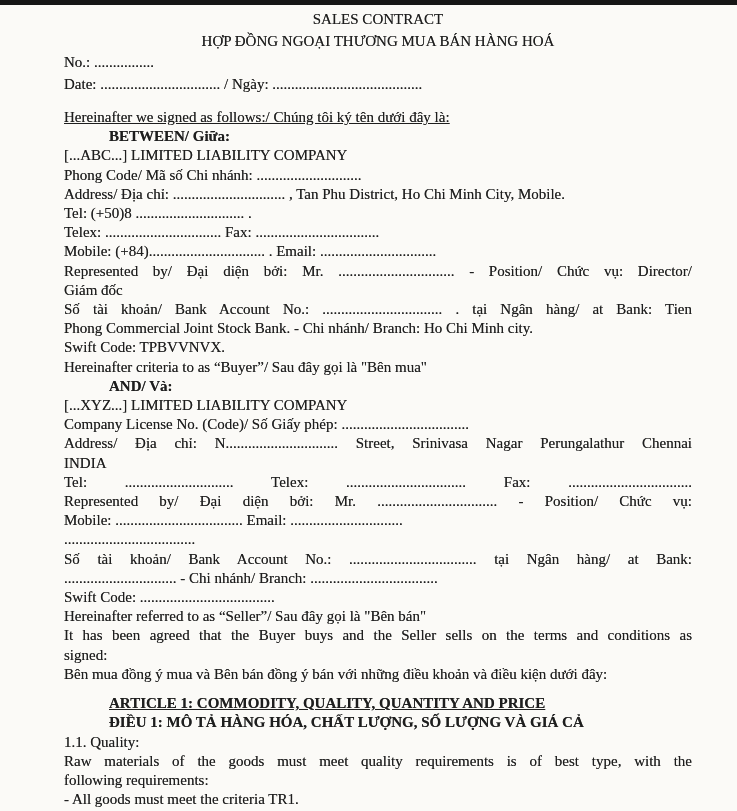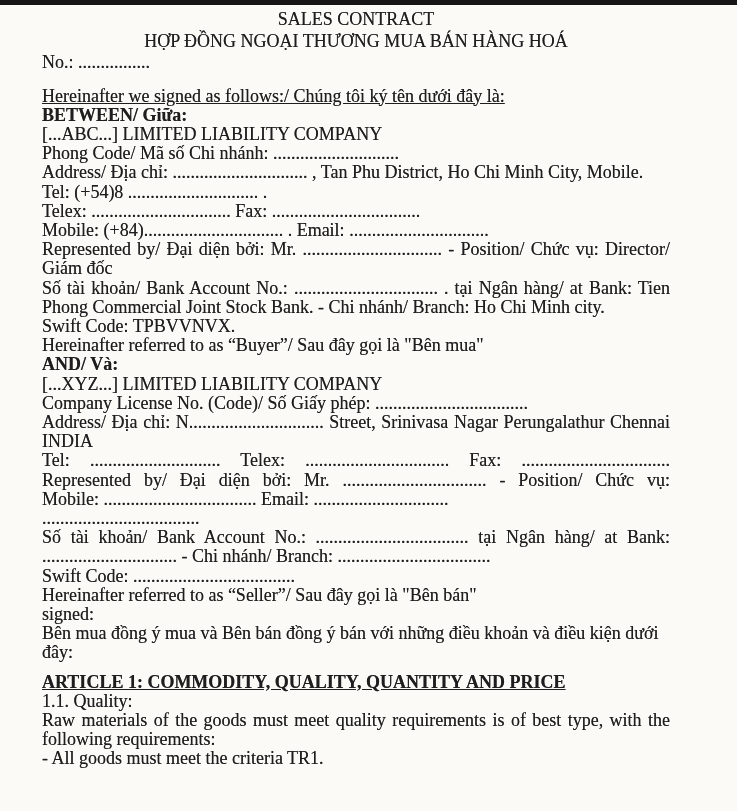--- a/index.html
+++ b/index.html
@@ -20,77 +20,80 @@
     position: absolute;
     top: 0;
     left: 0;
     width: 100%;
     height: 5px;
     background: var(--scanbar, #161616);
   }
   .doc {
     position: absolute;
     top: 9px;
-    left: 42px;
+    left: 64px;
     width: 628px;
-    font-size: 18px;
+    font-size: 15px;
     line-height: 19.2px;
     text-shadow: 0 0 0.45px rgba(25, 25, 25, 0.65);
   }
   .doc p {
     margin: 0;
     white-space: pre-wrap;
   }
   .line.center { text-align: center; line-height: 21.5px; }
   .line.right  { text-align: left;  line-height: 21.5px; }
-  .line.bold   { font-weight: bold; }
+  .line.bold   { font-weight: bold; margin-left: 45px; }
   .line.justify {
     text-align: justify;
     text-align-last: justify;
   }
   p[data-name="intro-line"]     { margin-top: 13px; text-decoration: underline; }
   p[data-name="article-1-title"]{ margin-top: 10px; text-decoration: underline; }
 </style>
 </head>
 <body>
 
 <div class="page" data-name="contract-page" style="--paper: #fbfaf7; --ink: #1e1e1e; --scanbar: #161616;">
   <div class="scan-bar" data-name="scan-artifact-bar"></div>
   <div class="doc" data-name="document-body">
       <p class="line center" data-name="title-en">SALES CONTRACT</p>
       <p class="line center" data-name="title-vi">HỢP ĐỒNG NGOẠI THƯƠNG MUA BÁN HÀNG HOÁ</p>
       <p class="line right" data-name="contract-no-line">No.: ................</p>
+      <p class="line right" data-name="date-line">Date: ................................ / Ngày: ........................................</p>
       <p class="line" data-name="intro-line">Hereinafter we signed as follows:/ Chúng tôi ký tên dưới đây là:</p>
       <p class="line bold" data-name="between-label">BETWEEN/ Giữa:</p>
       <p class="line" data-name="buyer-company-name">[...ABC...] LIMITED LIABILITY COMPANY</p>
       <p class="line" data-name="buyer-branch-code-line">Phong Code/ Mã số Chi nhánh: ............................</p>
       <p class="line" data-name="buyer-address-line">Address/ Địa chỉ: .............................. , Tan Phu District, Ho Chi Minh City, Mobile.</p>
-      <p class="line" data-name="buyer-tel-line">Tel: (+54)8 ............................. .</p>
+      <p class="line" data-name="buyer-tel-line">Tel: (+50)8 ............................. .</p>
       <p class="line" data-name="buyer-telex-fax-line">Telex: ............................... Fax: .................................</p>
       <p class="line" data-name="buyer-mobile-email-line">Mobile: (+84)............................... . Email: ...............................</p>
       <p class="line justify" data-name="buyer-representative-line">Represented by/ Đại diện bởi: Mr. ............................... - Position/ Chức vụ: Director/</p>
       <p class="line" data-name="buyer-position-vi-line">Giám đốc</p>
       <p class="line justify" data-name="buyer-bank-account-line">Số tài khoản/ Bank Account No.: ................................ . tại Ngân hàng/ at Bank: Tien</p>
       <p class="line" data-name="buyer-bank-branch-line">Phong Commercial Joint Stock Bank. - Chi nhánh/ Branch: Ho Chi Minh city.</p>
       <p class="line" data-name="buyer-swift-code-line">Swift Code: TPBVVNVX.</p>
-      <p class="line" data-name="buyer-referred-line">Hereinafter referred to as “Buyer”/ Sau đây gọi là "Bên mua"</p>
+      <p class="line" data-name="buyer-referred-line">Hereinafter criteria to as “Buyer”/ Sau đây gọi là "Bên mua"</p>
       <p class="line bold" data-name="and-label">AND/ Và:</p>
       <p class="line" data-name="seller-company-name">[...XYZ...] LIMITED LIABILITY COMPANY</p>
       <p class="line" data-name="seller-license-line">Company License No. (Code)/ Số Giấy phép: ..................................</p>
       <p class="line justify" data-name="seller-address-line">Address/ Địa chỉ: N.............................. Street, Srinivasa Nagar Perungalathur Chennai</p>
       <p class="line" data-name="seller-address-country-line">INDIA</p>
       <p class="line justify" data-name="seller-tel-telex-fax-line">Tel: ............................. Telex: ................................ Fax: .................................</p>
       <p class="line justify" data-name="seller-representative-line">Represented by/ Đại diện bởi: Mr. ................................ - Position/ Chức vụ:</p>
       <p class="line" data-name="seller-mobile-email-line">Mobile: .................................. Email: ..............................</p>
       <p class="line" data-name="seller-position-dots-line">...................................</p>
       <p class="line justify" data-name="seller-bank-account-line">Số tài khoản/ Bank Account No.: .................................. tại Ngân hàng/ at Bank:</p>
       <p class="line" data-name="seller-bank-branch-line">.............................. - Chi nhánh/ Branch: ..................................</p>
       <p class="line" data-name="seller-swift-code-line">Swift Code: ....................................</p>
       <p class="line" data-name="seller-referred-line">Hereinafter referred to as “Seller”/ Sau đây gọi là "Bên bán"</p>
+      <p class="line justify" data-name="agreement-line-1">It has been agreed that the Buyer buys and the Seller sells on the terms and conditions as</p>
       <p class="line" data-name="agreement-line-2">signed:</p>
       <p class="line" data-name="agreement-line-vi">Bên mua đồng ý mua và Bên bán đồng ý bán với những điều khoản và điều kiện dưới đây:</p>
       <p class="line bold" data-name="article-1-title">ARTICLE 1: COMMODITY, QUALITY, QUANTITY AND PRICE</p>
+      <p class="line bold" data-name="article-1-title-vi">ĐIỀU 1: MÔ TẢ HÀNG HÓA, CHẤT LƯỢNG, SỐ LƯỢNG VÀ GIÁ CẢ</p>
       <p class="line" data-name="clause-1-1-heading">1.1. Quality:</p>
       <p class="line justify" data-name="clause-1-1-body-1">Raw materials of the goods must meet quality requirements is of best type, with the</p>
       <p class="line" data-name="clause-1-1-body-2">following requirements:</p>
       <p class="line" data-name="clause-1-1-bullet-1">- All goods must meet the criteria TR1.</p>
     </div>
 </div>
 
 </body></html>

